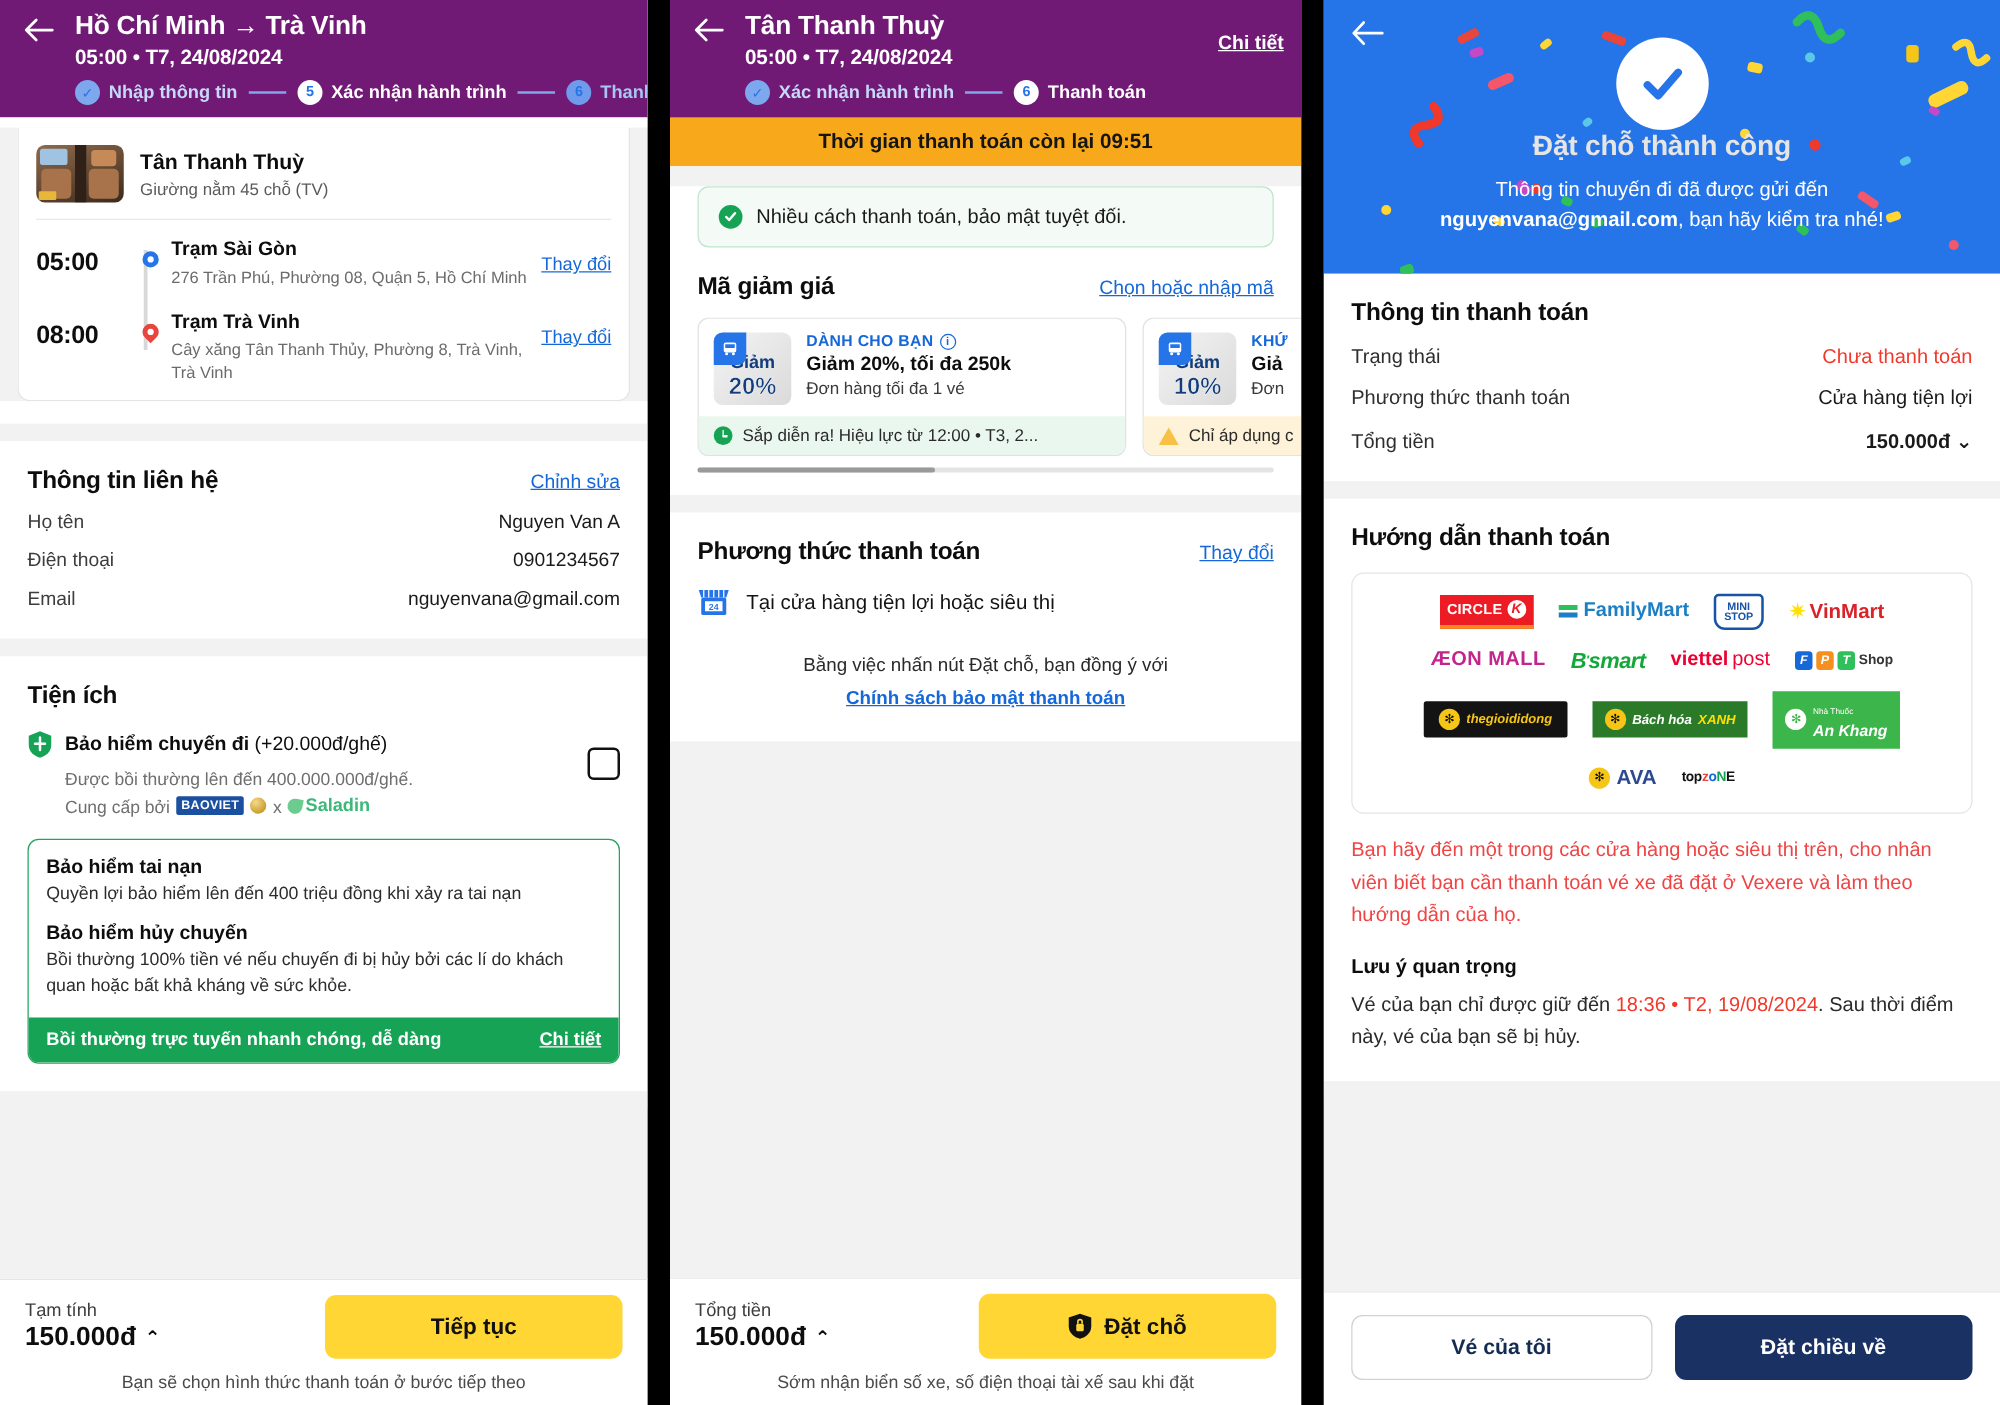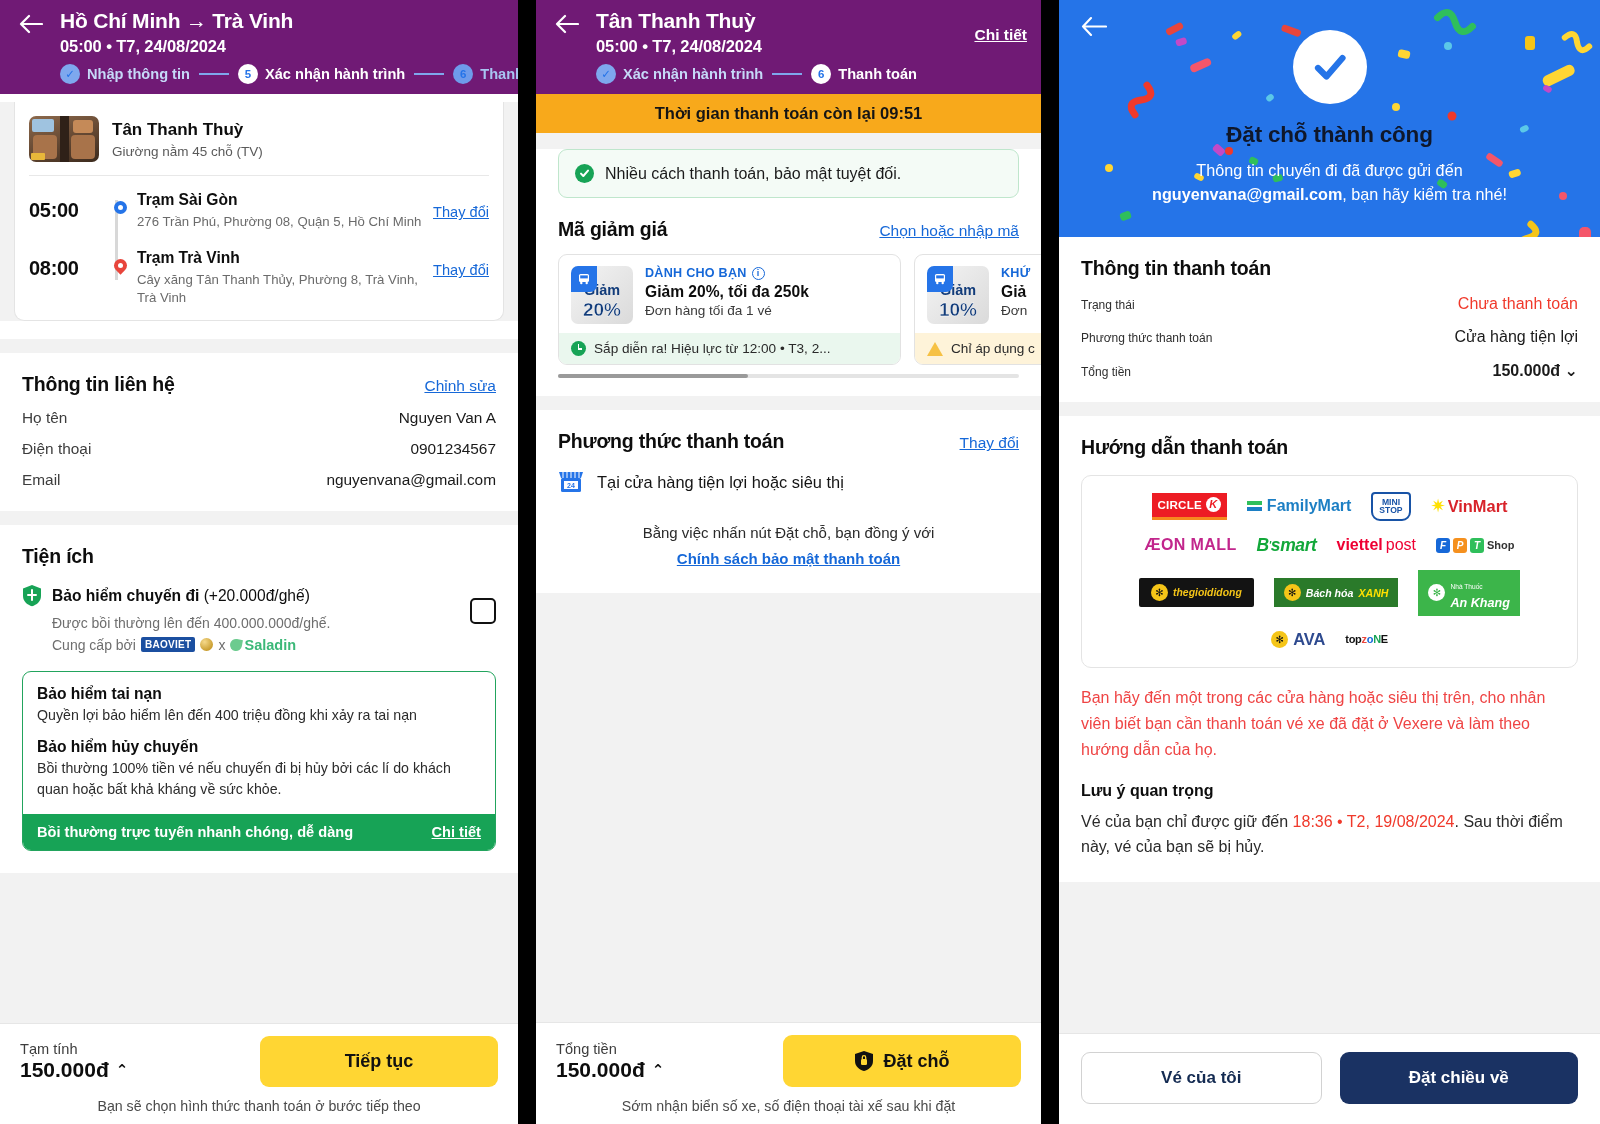--- a/index.html
+++ b/index.html
@@ -157,27 +157,27 @@
   .storeico { width:26px; height:24px; flex:0 0 26px; }
   .paymethod .t { font-size:16.4px; color:#141414; }
   .agree { text-align:center; margin-top:26px; font-size:15px; color:#2A2A2A; line-height:1.7;}
   .agree a { color:#1668D8; text-decoration:underline; font-weight:bold; cursor:pointer;}
 
   
   .hero { background:#2574E8; position:relative; overflow:hidden; flex:0 0 auto; padding:18px 26px 30px 26px; }
   .hero .back3 { position:absolute; left:22px; top:16px; cursor:pointer; z-index:4;}
   .check-circle { width:74px; height:74px; border-radius:50%; background:#fff; margin:12px auto 0 auto;
                   display:flex; align-items:center; justify-content:center; position:relative; z-index:3;}
-  .hero h2 { text-align:center; color:#0f172a; font-size:22.5px; font-weight:bold; margin-top:18px; position:relative; z-index:3; letter-spacing:-0.2px;}
+  .hero h2 { text-align:center; color:#e5e5e5; font-size:22.5px; font-weight:bold; position:relative; z-index:3; letter-spacing:-0.2px;}
   .hero p { text-align:center; color:#fff; font-size:16.2px; margin-top:10px; line-height:1.5; position:relative; z-index:3;}
   .hero p b { font-weight:bold; }
   .conf { position:absolute; z-index:1; }
 
   .pay-kv { display:flex; justify-content:space-between; align-items:baseline; margin-top:15px; }
-  .pay-kv .k { font-size:12px; color:#2E2E2E;text-align:right; }
+  .pay-kv .k { font-size:16px; color:#2E2E2E;text-align:right; }
   .pay-kv .v { font-size:16px; color:#1A1A1A; }
   .pay-kv .v.red { color:#F0392B; }
   .pay-kv .v.bold { font-weight:bold; }
 
   .logos { border:1px solid #E4E4E4; border-radius:10px; margin-top:16px; padding:16px 14px 18px 14px; }
   .logo-row { display:flex; align-items:center; justify-content:center; gap:20px; margin-bottom:14px; flex-wrap:nowrap;}
   .logo-row:last-child { margin-bottom:0; }
   .lg { display:flex; align-items:center; justify-content:center; }
   .lg-circlek { background:#ED1C24; color:#fff; font-size:11.6px; font-weight:bold; padding:4px 6px 5px 6px;
                 border-bottom:3px solid #F6881F; display:flex; align-items:center; gap:4px; letter-spacing:0.2px;}

